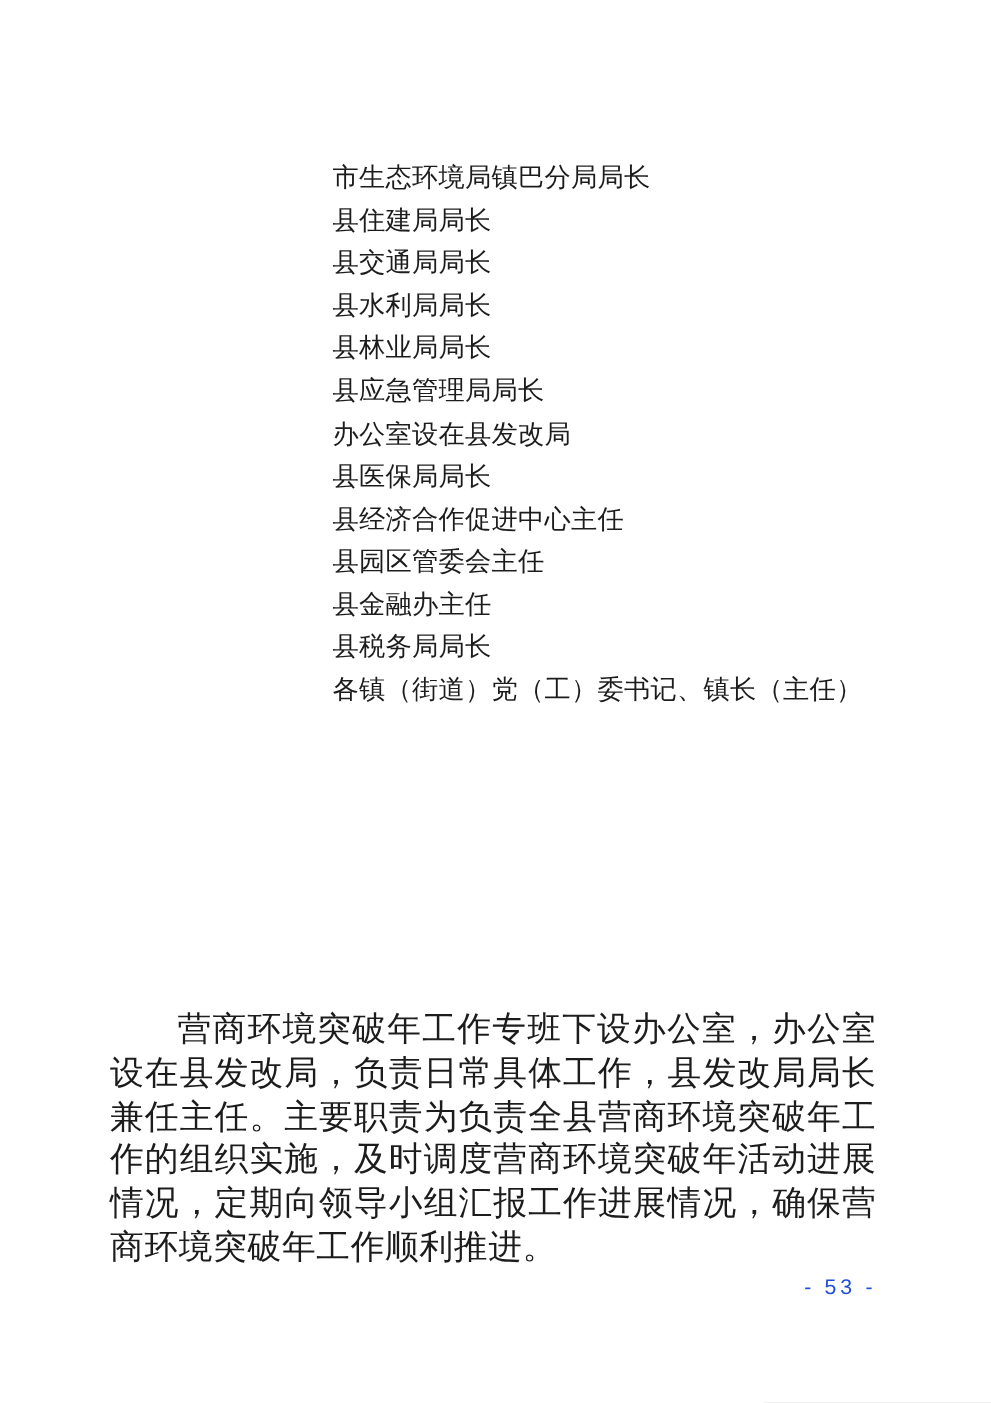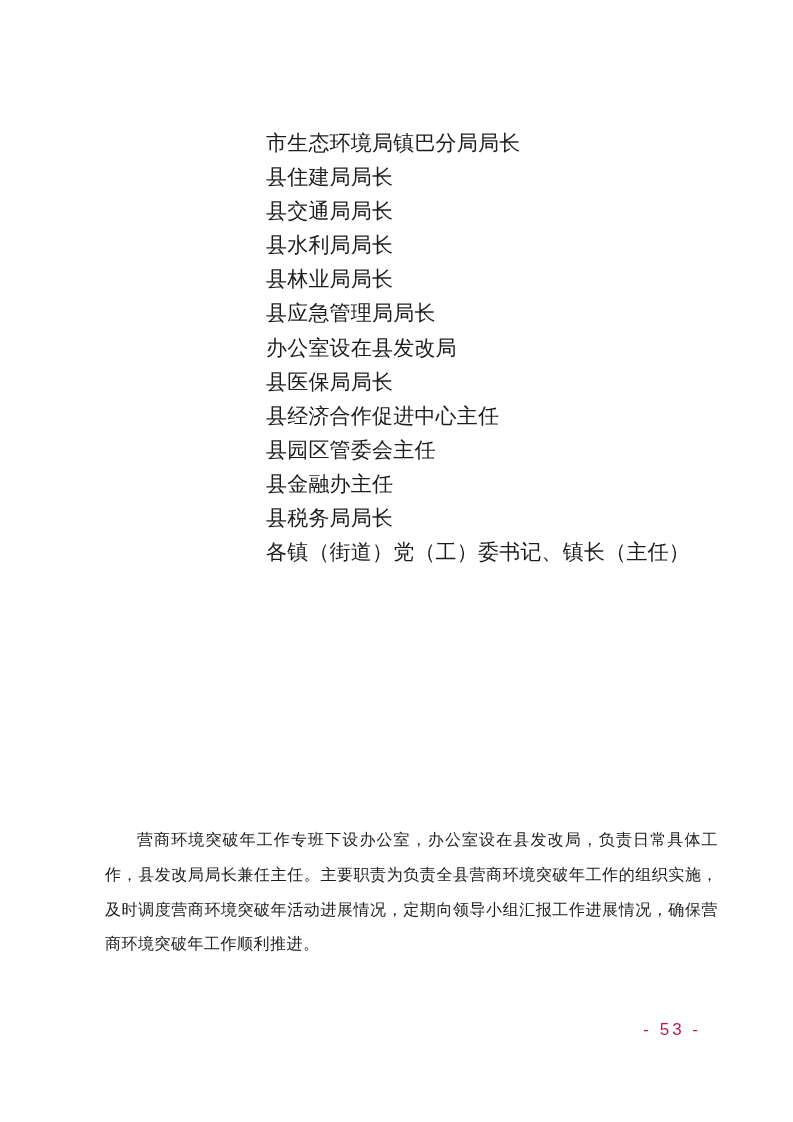--- a/index.html
+++ b/index.html
@@ -28,35 +28,35 @@
     white-space: nowrap;
   }
   .roster-line {
     height: 34.1px;
   }
   .body-paragraph {
     position: absolute;
     left: 88px;
     top: 806px;
     width: 613px;
-    margin: 17px;
-    font-size: 16px;
+    margin: 0;
+    font-size: 27px;
     line-height: 34.8px;
     text-align: justify;
     text-justify: inter-character;
     text-indent: 2em;
     letter-spacing: 0.5px;
   }
   .page-number {
     position: absolute;
     top: 1020px;
     right: 92px;
     font-size: 17px;
     letter-spacing: 3px;
-    color: #be185d;
+    color: #1d4ed8;
   }
 </style>
 </head>
 <body>
 
 <div class="page">
 
   <div class="roster-list">
     <div class="roster-line">市生态环境局镇巴分局局长</div>
     <div class="roster-line">县住建局局长</div>

